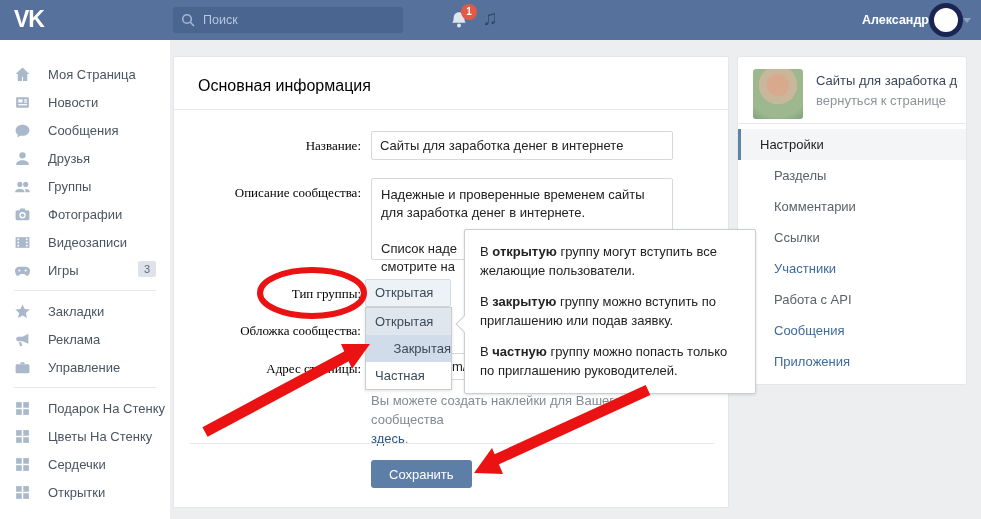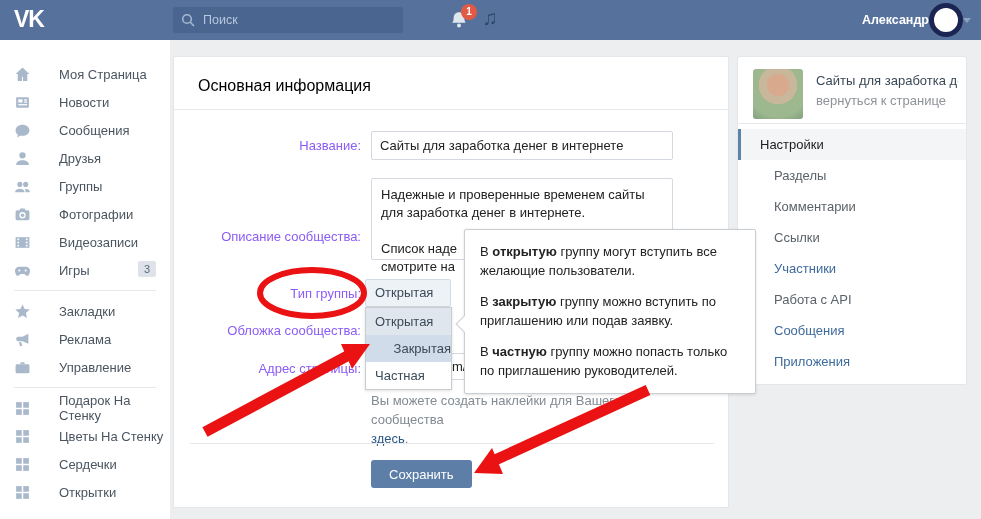--- a/index.html
+++ b/index.html
@@ -16,30 +16,30 @@
   .bell-ic { width:20px; height:20px; fill:#dfe6ee; margin-top:2px; }
   .notif-badge { position:absolute; left:12px; top:-4px; min-width:16px; height:16px; border-radius:8px; background:#e25a45; color:#fff; font-size:10px; font-weight:bold; text-align:center; line-height:16px; padding:0 3px; }
   .music-wrap { position:absolute; left:482px; top:6px; color:#2c4a6e; font-size:21px; cursor:pointer; }
   .user-area { position:absolute; right:10px; top:0; height:40px; display:flex; align-items:center; cursor:pointer; }
   .user-name { color:#fff; font-weight:bold; font-size:12.5px; }
   .user-avatar { width:34px; height:34px; border-radius:50%; background:#fff; border:5px solid #1b2552; }
   .user-chevron { width:0; height:0; border-left:4px solid transparent; border-right:4px solid transparent; border-top:5px solid #8da2c0; }
 
   
   .left-sb { position:absolute; left:0; top:40px; width:170px; height:479px; background:#fff; padding-top:20px; z-index:2; }
-  .sb-item { position:relative; height:28px; display:flex; align-items:center; padding-left:14px; gap:28px; color:#4a5560; cursor:pointer; }
+  .sb-item { position:relative; height:28px; display:flex; align-items:center; padding-left:14px; gap:17px; color:#4a5560; cursor:pointer; }
   .sb-ic { width:17px; height:17px; fill:#a9b8cb; flex:0 0 17px; }
   .sb-badge { position:absolute; right:14px; top:5px; background:#dde3e9; color:#5d6b7d; border-radius:2px; font-size:11px; padding:2px 6px; }
   .sb-div { height:1px; background:#e7e8ec; margin:6px 14px; }
 
   
   .card { position:absolute; left:173px; top:56px; width:556px; height:452px; background:#fff; border:1px solid #e3e6ea; border-radius:2px; z-index:3; }
   .card-title { position:absolute; left:24px; top:20px; font-size:16px; color:#000; }
   .card-hdiv { position:absolute; left:0; top:52px; width:100%; height:1px; background:#e7e8ec; }
-  .f-label { position:absolute; left:0; width:187px; text-align:right; color:#8b5cf6; }
+  .f-label { position:absolute; left:0; width:187px; text-align:right; color:#000000;font-family:Liberation Serif, serif; }
   .f-input { position:absolute; background:#fff; border:1px solid #d3d9de; border-radius:2px; font-size:13px; color:#222; padding:0 8px; font-family:inherit; }
   .fake-area { position:absolute; left:197px; top:121px; width:302px; height:82px; border:1px solid #d3d9de; border-radius:2px; background:#fff; padding:7px 9px; line-height:18px; color:#222; }
   .desc-gap { height:18px; }
   .type-select { position:absolute; left:191px; top:222px; width:86px; height:28px; background:#edf2f7; border:1px solid #d3dce5; border-radius:2px; line-height:26px; padding-left:9px; color:#3c4a58; z-index:20; cursor:pointer; }
   .type-list { position:absolute; left:191px; top:250px; width:87px; background:#fff; border:1px solid #c8cdd2; z-index:25; box-shadow:0 1px 3px rgba(0,0,0,.12); }
   .type-opt { height:27px; line-height:27px; padding-left:9px; color:#3c4a58; cursor:pointer; }
   .opt-sel { background:#dfe6ee; }
   .opt-hov { background:#d0dcea;text-align:right; }
   .addr-input { left:197px; top:296px; width:302px; height:27px; line-height:25px; padding-left:80px; }
   .hint { position:absolute; left:197px; top:334px; width:320px; color:#828a92; line-height:19px; }
@@ -222,21 +222,21 @@
   </div>
 </div>
 
 <div class="card">
   <div class="card-title">Основная информация</div>
   <div class="card-hdiv"></div>
 
   <div class="f-label" style="top:81px;">Название:</div>
   <input class="f-input" style="left: 197px; top: 74px; width: 302px; height: 29px;" value="Сайты для заработка денег в интернете">
 
-  <div class="f-label" style="top:128px;margin-top:44px;">Описание сообщества:</div>
+  <div class="f-label" style="top:128px;">Описание сообщества:</div>
   <div class="fake-area">
     <div>Надежные и проверенные временем сайты</div>
     <div>для заработка денег в интернете.</div>
     <div class="desc-gap"></div>
     <div>Список наде</div>
     <div>смотрите на</div>
   </div>
 
   <div class="f-label" style="top:229px;">Тип группы:</div>
   <div class="type-select">Открытая</div>

